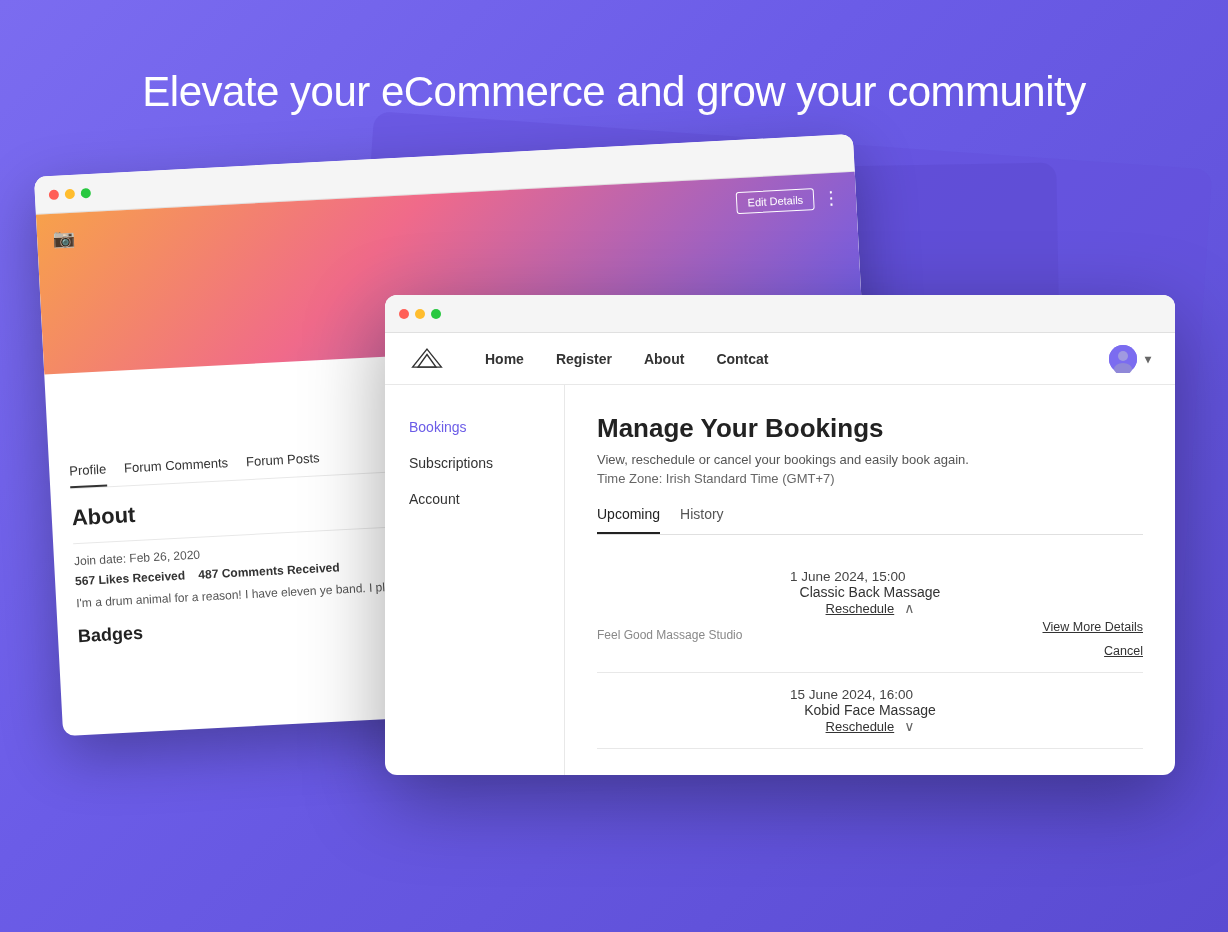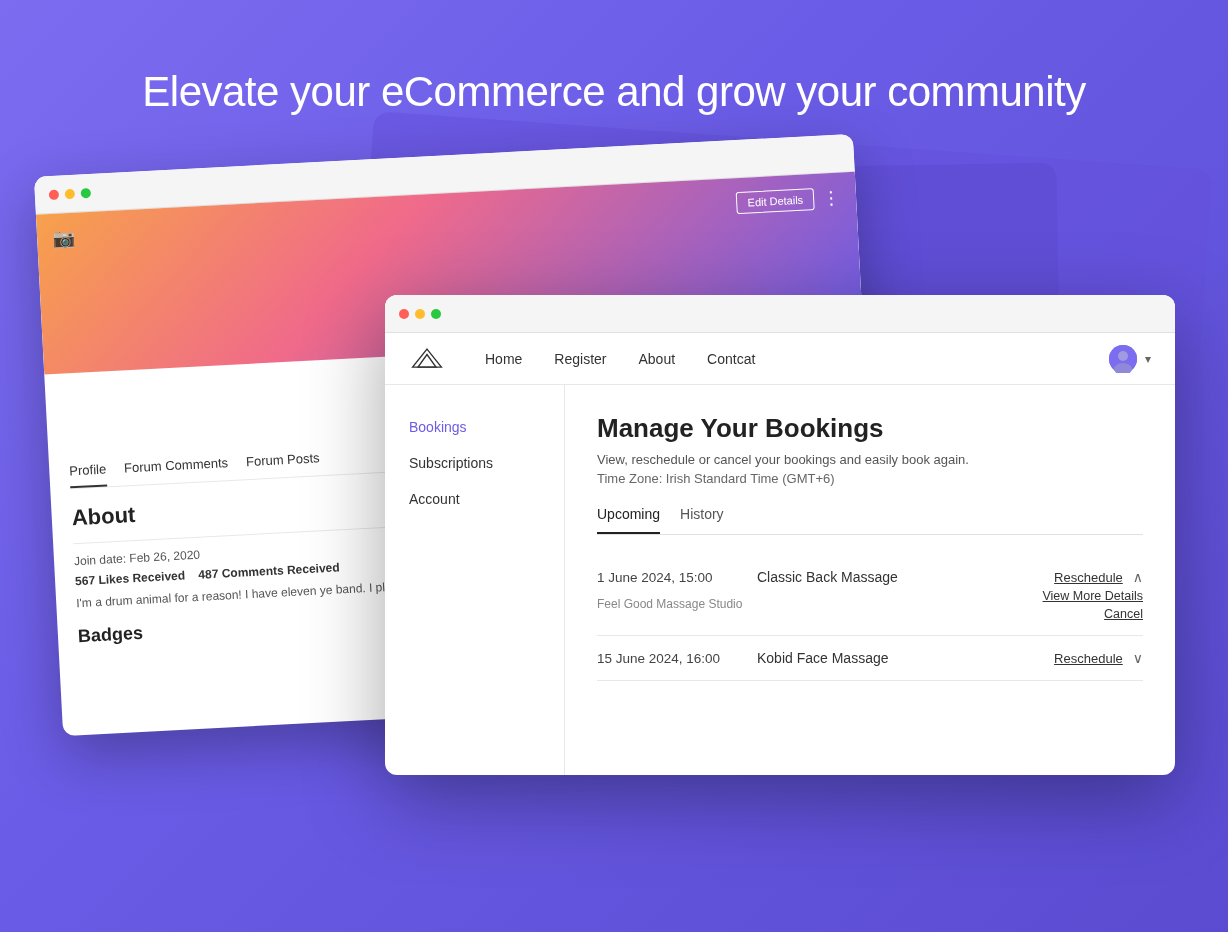--- a/index.html
+++ b/index.html
@@ -214,20 +214,21 @@
     .dot-green { background: #28c840; }
 
     
     .nav-bar {
       height: 52px;
       border-bottom: 1px solid #e8e8e8;
       display: flex;
       align-items: center;
       padding: 0 24px;
       gap: 32px;
+      font-weight: bold;
     }
     .nav-logo {
       display: flex;
       align-items: center;
       margin-right: 8px;
     }
     .nav-logo svg {
       width: 36px;
       height: 28px;
     }
@@ -326,20 +327,21 @@
 
     
     .booking-row {
       padding: 14px 0;
       border-bottom: 1px solid #e8e8e8;
     }
     .booking-row-top {
       display: flex;
       align-items: center;
       justify-content: space-between;
+      flex-direction: column;
     }
     .booking-date {
       font-size: 13.5px;
       color: #444;
       min-width: 160px;
     }
     .booking-service {
       font-size: 14px;
       color: #333;
       flex: 1;
@@ -364,21 +366,21 @@
       font-size: 12px;
       color: #888;
       margin-top: 12px;
       padding-left: 0;
       text-align: right;
     }
     .booking-more-actions {
       display: flex;
       flex-direction: column;
       align-items: flex-end;
-      gap: 4px;
+      gap: 10px;
       margin-top: 4px;
       justify-content: flex-end;
     }
     .view-more-link {
       font-size: 12.5px;
       color: #333;
       text-decoration: underline;
       cursor: pointer;
     }
     .cancel-link {
@@ -483,21 +485,21 @@
 
     <div class="sidebar">
       <div class="sidebar-item active">Bookings</div>
       <div class="sidebar-item">Subscriptions</div>
       <div class="sidebar-item">Account</div>
     </div>
 
     <div class="main-content">
       <h2 class="main-title">Manage Your Bookings</h2>
       <p class="main-subtitle">View, reschedule or cancel your bookings and easily book again.</p>
-      <p class="main-timezone">Time Zone: Irish Standard Time (GMT+6)</p>
+      <p class="main-timezone">Time Zone: Irish Standard Time (GMT+7)</p>
 
       <div class="booking-tabs">
         <div class="booking-tab active">Upcoming</div>
         <div class="booking-tab">History</div>
       </div>
 
       <div class="booking-row">
         <div class="booking-row-top">
           <span class="booking-date">1 June 2024, 15:00</span>
           <span class="booking-service">Classic Back Massage</span>

